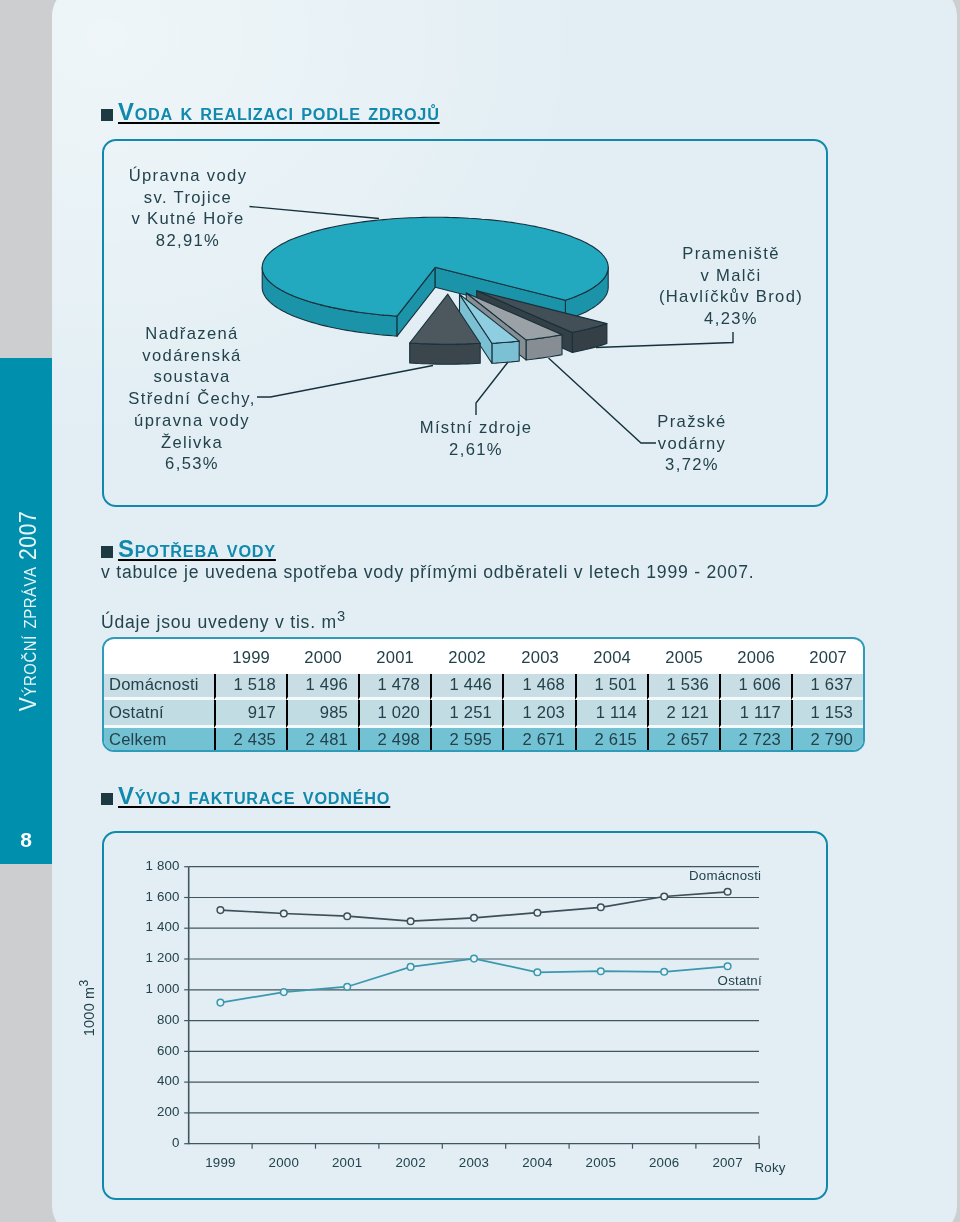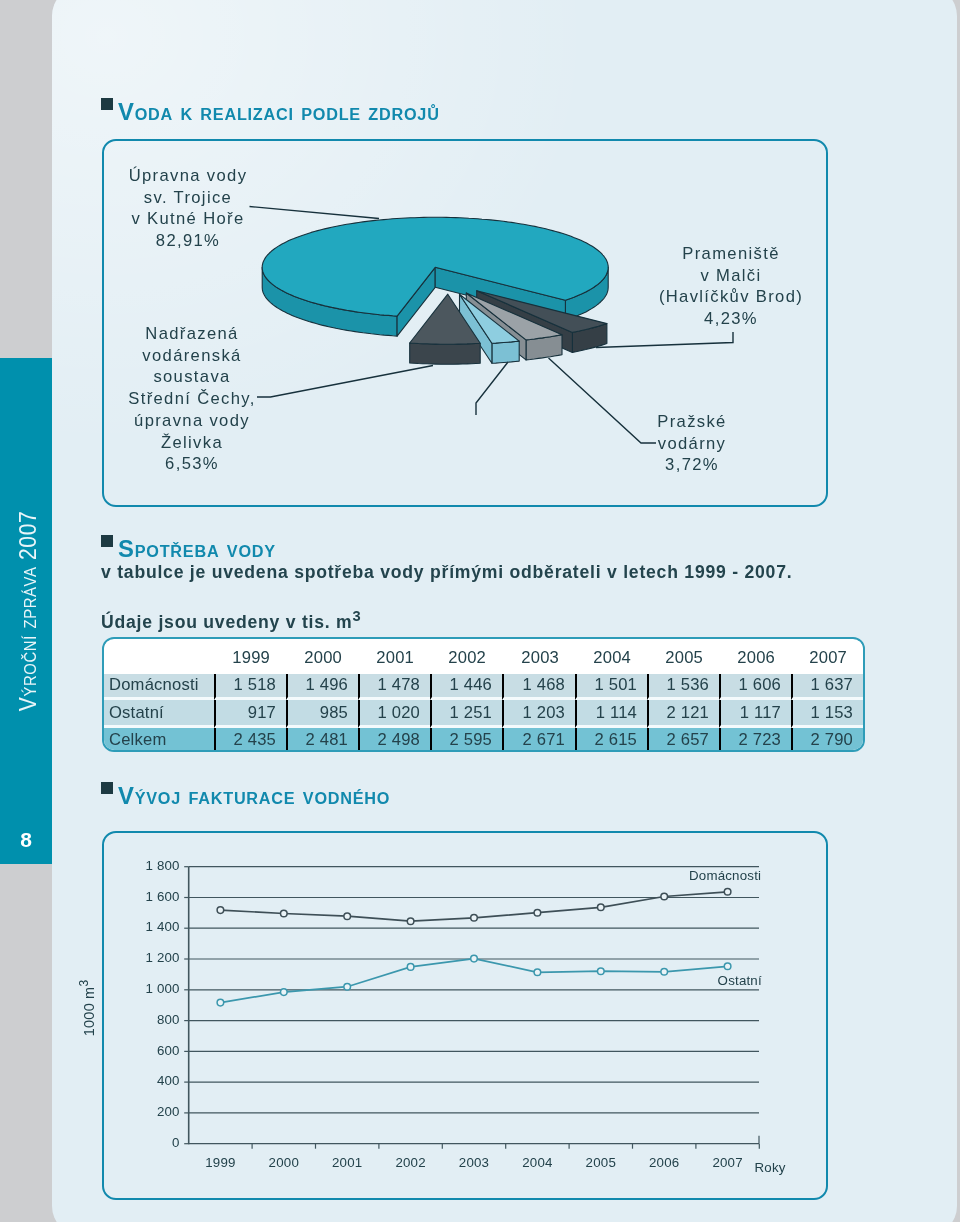--- a/index.html
+++ b/index.html
@@ -6,37 +6,37 @@
   body{width:960px;height:1222px;overflow:hidden;background:#cdced0;
        font-family:"Liberation Sans",sans-serif;-webkit-font-smoothing:antialiased;}
   .page{position:absolute;left:52px;top:-14px;width:905px;height:1250px;
         background:#e2eef4;border-radius:30px;}
   .page::after{content:"";position:absolute;left:0;top:0;right:0;bottom:0;border-radius:30px;
         background:radial-gradient(90% 55% at 6% 4%, rgba(255,255,255,.45) 0%, rgba(255,255,255,0) 60%);}
   .sidebar{position:absolute;left:0;top:358px;width:52px;height:506px;background:#0090ad;}
   .sidebar .vtext{position:absolute;left:0;top:0;width:506px;height:52px;
         transform:rotate(-90deg) translate(-506px,0);transform-origin:0 0;}
   
-  .h-row{position:absolute;display:flex;align-items:flex-start;}
+  .h-row{position:absolute;display:flex;align-items:flex-end;text-decoration:underline;}
   .bullet{width:12px;height:12px;background:#1d3a42;display:inline-block;flex:0 0 auto;
         position:relative;top:-3px;}
   .h-title{margin-left:5px;color:#1189ad;font-weight:bold;letter-spacing:.75px;
         font-variant:small-caps;font-size:23.5px;line-height:23px;
         font-family:"Liberation Sans",sans-serif;
         display:inline-block;transform:scaleX(1.015);transform-origin:0 50%;}
 
   
   .obox{position:absolute;border:2px solid #1189ad;border-radius:14px;box-sizing:border-box;
         overflow:visible;}
 
   .ptext{position:absolute;color:#23424b;font-size:16.6px;line-height:21.7px;
          letter-spacing:1.35px;text-align:center;white-space:pre;}
 
   .body-text{position:absolute;color:#23444d;font-size:17.6px;letter-spacing:.77px;
-        white-space:nowrap;font-weight:bold;}
+        white-space:nowrap;}
 
   
   .tblbox{position:absolute;left:102px;top:637px;width:763px;height:115px;
         border:2px solid #2e9cb8;border-radius:12px;box-sizing:border-box;overflow:hidden;
         background:#fff;}
   table.tbl{border-collapse:separate;border-spacing:0;table-layout:fixed;width:100%;}
   table.tbl td{font-size:16.6px;color:#24424b;padding:0 10px 0 12px;text-align:right;
         height:25px;letter-spacing:.2px;border-left:2px solid #000000;
         font-family:"Liberation Sans",sans-serif;}
   table.tbl td.lbl{text-align:left;padding:0 0 0 5px;border-left:none;}
@@ -115,20 +115,22 @@
 sv. Trojice
 v Kutné Hoře
 82,91%</div>
   <div class="ptext" style="left:-12px;top:182px;width:200px;">Nadřazená
 vodárenská
 soustava
 Střední Čechy,
 úpravna vody
 Želivka
 6,53%</div>
+  <div class="ptext" style="left:272px;top:276px;width:200px;">Místní zdroje
+2,61%</div>
   <div class="ptext" style="left:527px;top:102px;width:200px;">Prameniště
 v Malči
 (Havlíčkův Brod)
 4,23%</div>
   <div class="ptext" style="left:488px;top:270px;width:200px;">Pražské
 vodárny
 3,72%</div>
 </div>
 
 <div class="h-row" style="left:101px;top:538px;">

